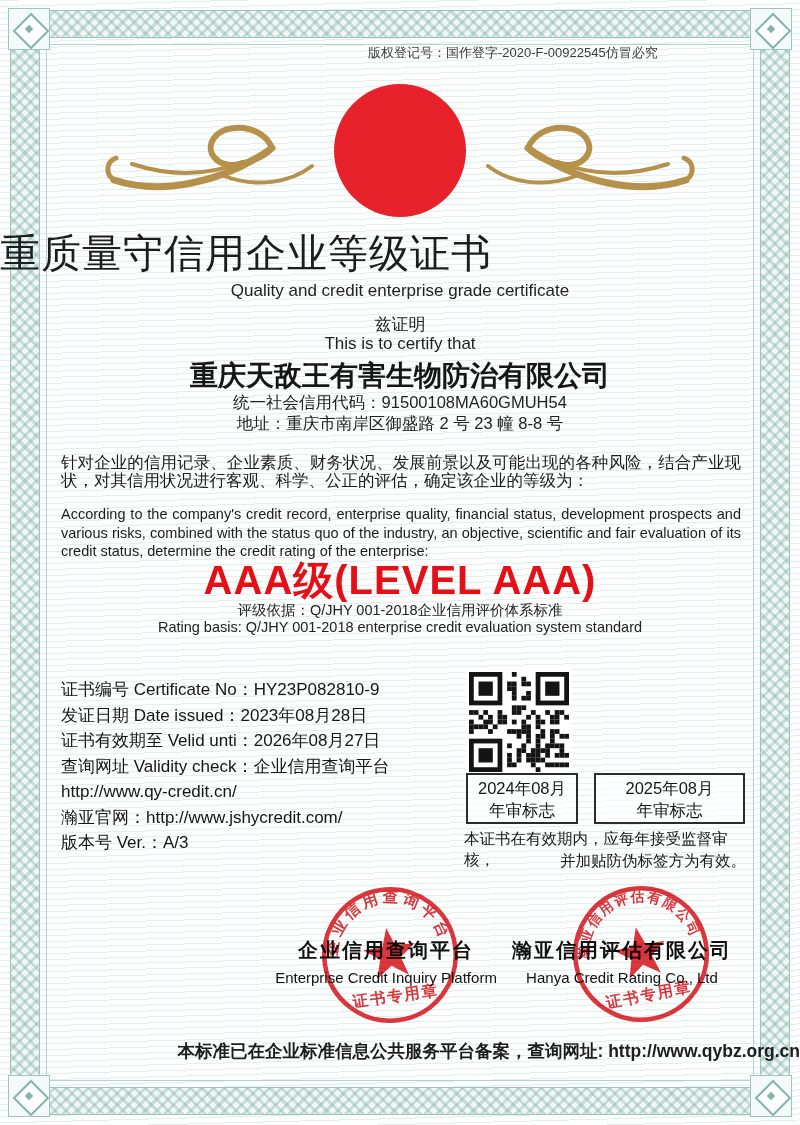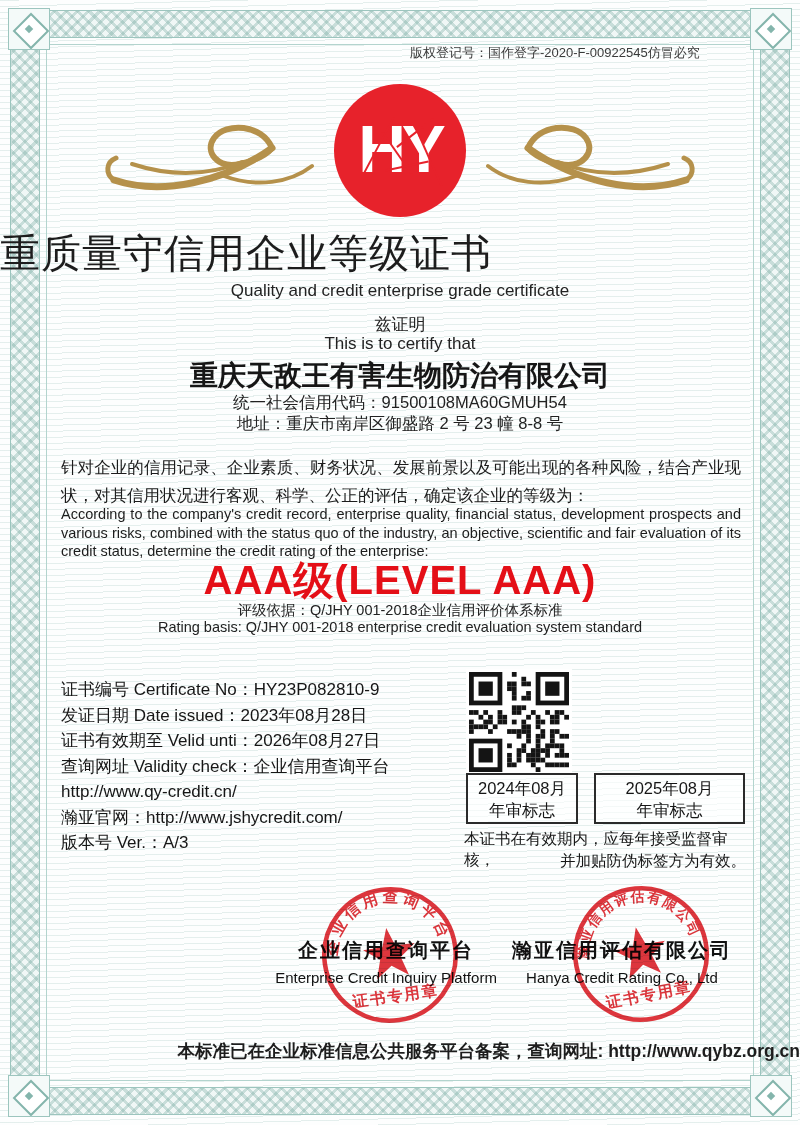--- a/index.html
+++ b/index.html
@@ -25,37 +25,37 @@
   .band.left   { top:10px; bottom:10px; left:10px;   width:30px; }
   .band.right  { top:10px; bottom:10px; right:10px;  width:30px; }
   .corner { position:absolute; z-index:4; width:42px; height:42px; background:#f4faf9; border:1px solid #9cc5be; }
   .corner::before { content:""; position:absolute; left:9px; top:9px; width:22px; height:22px;
     border:2px solid #84b5ac; background:#fff; transform:rotate(45deg); }
   .corner::after { content:""; position:absolute; left:17px; top:17px; width:6px; height:6px; background:#84b5ac; transform:rotate(45deg); }
   .corner.tl { left:8px;  top:8px; }  .corner.tr { right:8px; top:8px; }
   .corner.bl { left:8px;  bottom:8px; } .corner.br { right:8px; bottom:8px; }
   .frame-inner { position:absolute; left:46px; top:44px; right:46px; bottom:44px; border:1px solid #b3d4ce; z-index:1; }
   
-  .copyright { position:absolute; top:44px; left:368px; font-size:13px; color:#3a3a3a; z-index:6; letter-spacing:0;margin-left:42px; }
+  .copyright { position:absolute; top:44px; left:368px; font-size:13px; color:#3a3a3a; z-index:6; letter-spacing:0; }
   .logo { position:absolute; left:334px; top:84px; width:132px; height:133px; background:#e7222b; border-radius:50%; z-index:7;
     display:flex; align-items:center; justify-content:center; }
   .logo-text { color:#fff; font-size:66px; font-weight:bold; letter-spacing:-4px; position:relative; top:-2px; }
   .crack { position:absolute; background:#e7222b; z-index:8; }
   .flourish { position:absolute; top:116px; z-index:5; }
   .flourish.l { left:104px; }
   .flourish.r { left:478px; transform:scaleX(-1); }
   .title { position:absolute; top:226px; left:0; width:100%; text-align:left; font-size:40px; font-weight:normal; color:#1d1d1d; letter-spacing:1px; z-index:6; }
   .subtitle { position:absolute; top:281px; left:0; width:100%; text-align:center; font-size:17px; color:#222; z-index:6; }
   .certify-zh { position:absolute; top:313px; left:0; width:100%; text-align:center; font-size:17px; color:#222; z-index:6; }
   .certify-en { position:absolute; top:334px; left:0; width:100%; text-align:center; font-size:17px; color:#222; z-index:6; }
   .company { position:absolute; top:357px; left:0; width:100%; text-align:center; font-size:28px; font-weight:bold; color:#161616; z-index:6; }
   .credit-code { position:absolute; top:392px; left:0; width:100%; text-align:center; font-size:16.5px; color:#222; z-index:6; }
   .address { position:absolute; top:413px; left:0; width:100%; text-align:center; font-size:16.5px; color:#222; z-index:6; }
   
-  .para-zh { position:absolute; top:453px; left:61px; width:680px; font-size:16.5px; line-height:28px; color:#1c1c1c; text-align:justify; z-index:6; }
+  .para-zh { position:absolute; top:453px; left:61px; width:680px; font-size:16.5px; line-height:18px; color:#1c1c1c; text-align:justify; z-index:6; }
   .para-en { position:absolute; top:505px; left:61px; width:680px; font-size:14.5px; line-height:18.5px; color:#1c1c1c; text-align:justify; z-index:6; }
   .grade { position:absolute; top:553px; left:0; width:100%; text-align:center; font-size:40px; font-weight:bold; color:#e40f17; letter-spacing:1px; z-index:6; }
   .basis-zh { position:absolute; top:601px; left:0; width:100%; text-align:center; font-size:14.5px; color:#222; z-index:6; }
   .basis-en { position:absolute; top:619px; left:0; width:100%; text-align:center; font-size:14.5px; color:#222; z-index:6; }
   
   .details { position:absolute; top:677px; left:61px; width:400px; z-index:6; }
   .details .line { font-size:17px; line-height:25.5px; color:#161616; white-space:nowrap; }
   
   .qr-box { position:absolute; left:466px; top:669px; width:106px; height:106px; background:#fff; padding:3px; z-index:6; }
   .qr-note { position:absolute; left:582px; top:672px; width:164px; font-size:15.5px; line-height:21.8px; color:#161616; text-align:justify; z-index:6; }
@@ -112,21 +112,20 @@
     <g fill="none" stroke="#b5914b" stroke-linecap="round">
       <path d="M10 64 C58 80 120 66 168 32" stroke-width="7"></path>
       <path d="M168 32 C158 8 122 6 110 22 C100 36 114 53 136 48 C154 44 163 38 168 32" stroke-width="6"></path>
       <path d="M28 48 C68 61 106 59 138 46" stroke-width="4"></path>
       <path d="M10 64 C1 58 2 46 12 42" stroke-width="5"></path>
       <path d="M120 60 C152 72 186 67 208 50" stroke-width="4"></path>
     </g>
   </svg>
 
   <div class="logo">
-    <span class="logo-text">HY</span>
     <div class="crack" style="left:44px; top:30px; width:2px; height:62px; transform:rotate(28deg);"></div>
     <div class="crack" style="left:62px; top:44px; width:2px; height:50px; transform:rotate(-35deg);"></div>
     <div class="crack" style="left:80px; top:26px; width:2px; height:46px; transform:rotate(52deg);"></div>
     <div class="crack" style="left:95px; top:48px; width:2px; height:56px; transform:rotate(-24deg);"></div>
     <div class="crack" style="left:72px; top:60px; width:2px; height:44px; transform:rotate(78deg);"></div>
   </div>
 
   <div class="title">重质量守信用企业等级证书</div>
   <div class="subtitle">Quality and credit enterprise grade certificate</div>
   <div class="certify-zh">兹证明</div>

